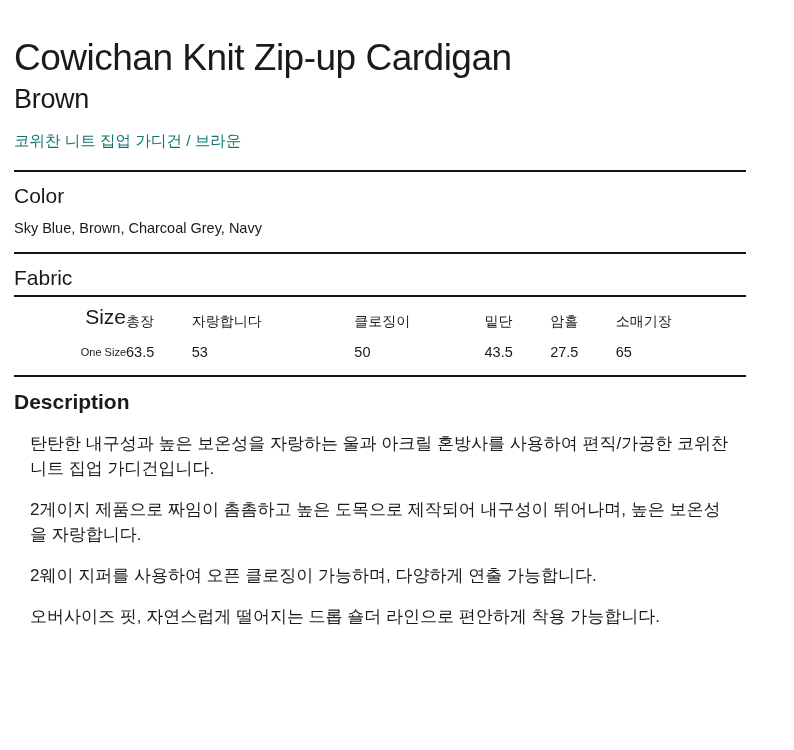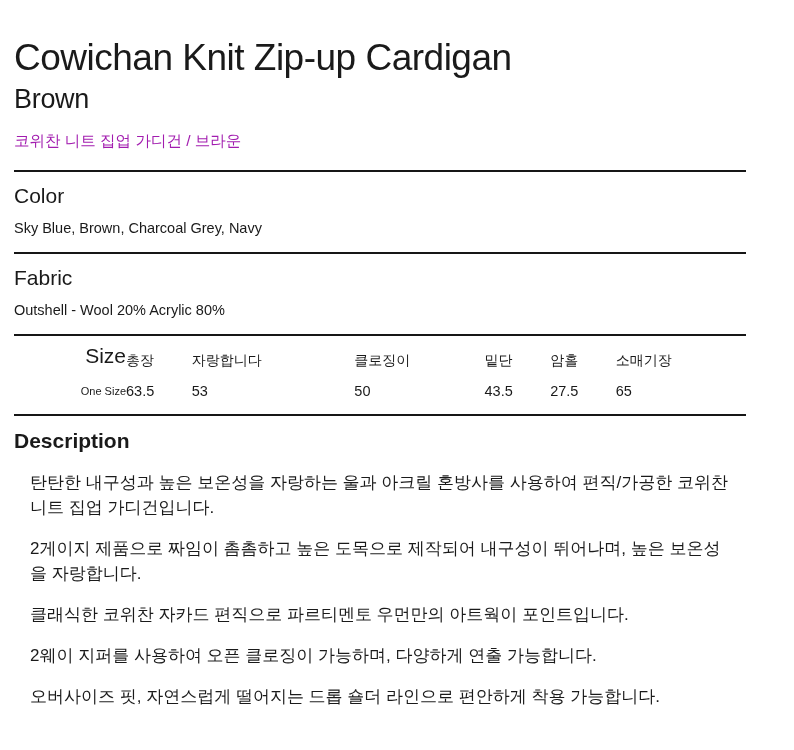--- a/index.html
+++ b/index.html
@@ -36,21 +36,21 @@
     line-height: 34px;
     font-weight: 400;
     letter-spacing: -0.3px;
     margin: 2px 0 0 0;
   }
   .product-title-kr {
     font-size: 15.5px;
     line-height: 22px;
     font-weight: 400;
     margin: 14px 0 0 0;
-    color: #a21caf;
+    color: #0f766e;
   }
   .rule {
     border: 0;
     border-top: 2px solid #161616;
     margin: 18px 0 0 0;
   }
   .section {
     padding-top: 0;
   }
   .section-heading {
@@ -129,21 +129,20 @@
 
   <div class="section">
     <h3 class="section-heading">Color</h3>
     <p class="section-body">Sky Blue, Brown, Charcoal Grey, Navy</p>
   </div>
 
   <hr class="rule" style="margin-top:4px">
 
   <div class="section">
     <h3 class="section-heading">Fabric</h3>
-    <p class="section-body">Outshell - Wool 20% Acrylic 80%</p>
   </div>
 
   <hr class="rule" style="margin-top:4px">
 
   <div class="section">
     <table class="size-table">
       <tbody>
           <tr class="head-row">
         <td class="corner size-heading-cell">Size</td>
         <td class="col-head">총장</td>
@@ -166,19 +165,18 @@
       </table>
   </div>
 
   <hr class="rule" style="margin-top:2px">
 
   <div class="section">
     <h3 class="desc-heading">Description</h3>
     <div class="desc-lines">
       <p class="desc-line">탄탄한 내구성과 높은 보온성을 자랑하는 울과 아크릴 혼방사를 사용하여 편직/가공한 코위찬 니트 집업 가디건입니다.</p>
       <p class="desc-line">2게이지 제품으로 짜임이 촘촘하고 높은 도목으로 제작되어 내구성이 뛰어나며, 높은 보온성을 자랑합니다.</p>
-      <p class="desc-line">클래식한 코위찬 자카드 편직으로 파르티멘토 우먼만의 아트웍이 포인트입니다.</p>
       <p class="desc-line">2웨이 지퍼를 사용하여 오픈 클로징이 가능하며, 다양하게 연출 가능합니다.</p>
       <p class="desc-line">오버사이즈 핏, 자연스럽게 떨어지는 드롭 숄더 라인으로 편안하게 착용 가능합니다.</p>
     </div>
   </div>
 
 </div>
 
 </body></html>

